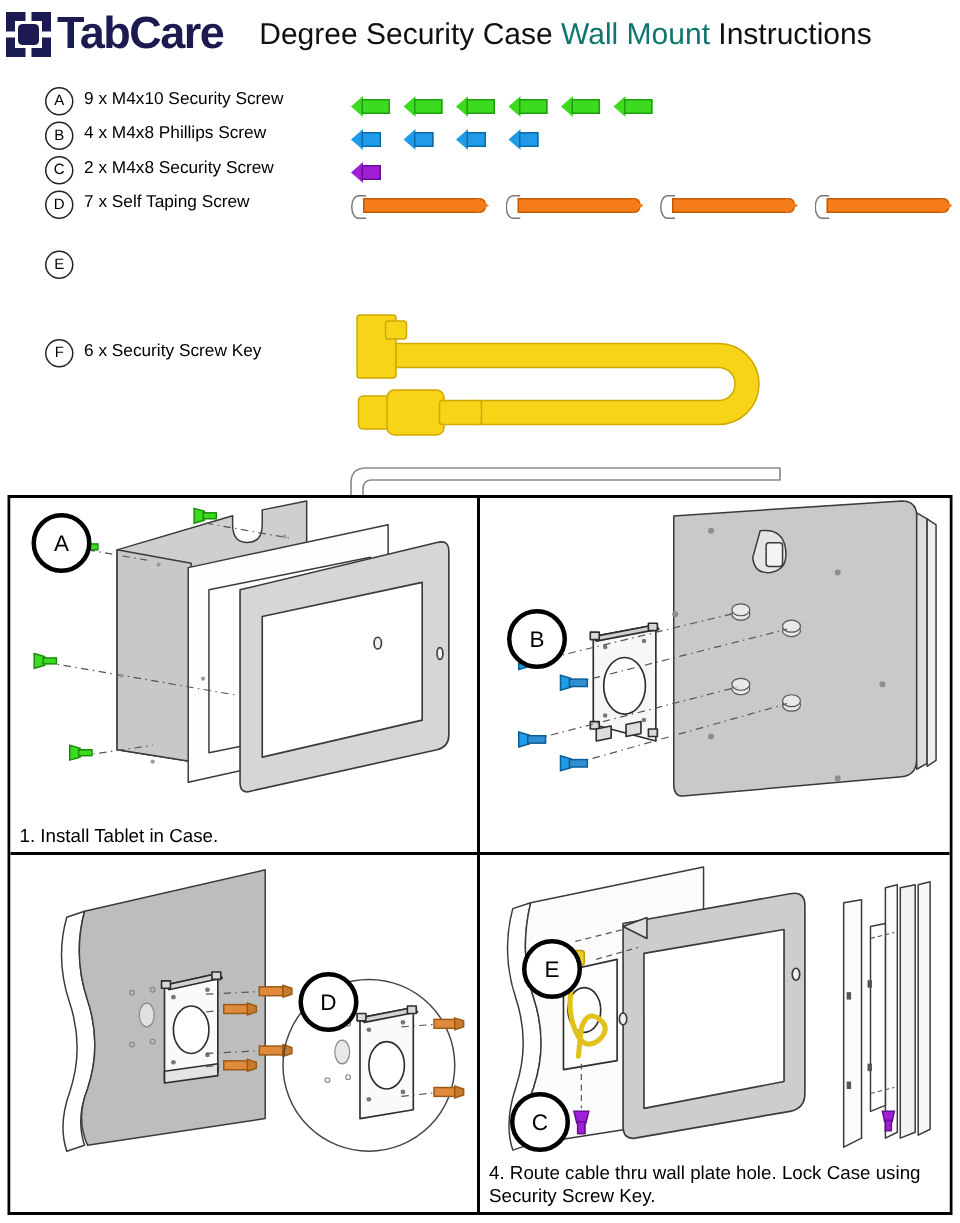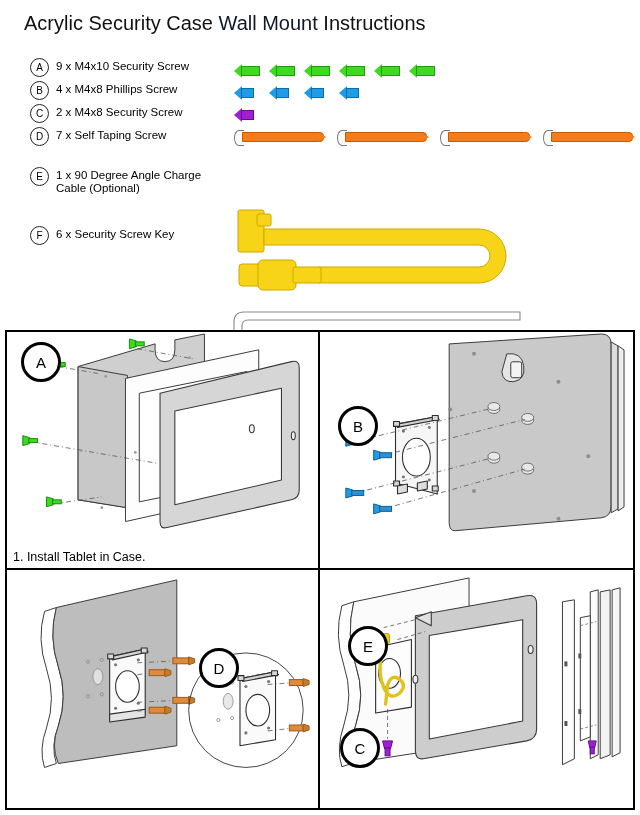--- a/index.html
+++ b/index.html
@@ -32,21 +32,21 @@
     position:absolute;left:8px;top:8px;width:14px;height:14px;
     background:#1b1b52;border-radius:3px;
   }
   .logo-text{
     font-size:30px;font-weight:bold;color:#1b1b52;
     letter-spacing:-1px;line-height:1;
   }
   .header-title{
     margin-left:24px;font-size:20px;color:#111;white-space:nowrap;
   }
-  .title-red{color:#0f172a;}
+  .title-red{color:#0f766e;}
 
   
   .parts{position:absolute;left:0;top:48px;width:640px;height:276px;}
   .parts-rows{position:absolute;left:30px;top:10px;width:210px;}
   .part-row{display:flex;align-items:flex-start;margin-bottom:5px;height:18px;}
   .part-row.tall{height:32px;}
   .bubble{
     width:17px;height:17px;border:1px solid #222;border-radius:50%;
     font-size:10px;display:flex;align-items:center;justify-content:center;
     flex:0 0 auto;margin-right:7px;background:#fff;
@@ -118,22 +118,36 @@
   .step-bubble{
     position:absolute;width:34px;height:34px;border:3px solid #000;
     border-radius:50%;background:#fff;font-size:15px;
     display:flex;align-items:center;justify-content:center;z-index:6;
   }
 </style>
 </head>
 <body>
 
 <div class="header">
+  <div class="logo-block">
+    <div class="logo-mark">
+      <span class="lm-bracket lm-tl"></span>
+        <span class="lm-bracket lm-tl2"></span>
+      <span class="lm-bracket lm-tr"></span>
+        <span class="lm-bracket lm-tr2"></span>
+      <span class="lm-bracket lm-bl"></span>
+        <span class="lm-bracket lm-bl2"></span>
+      <span class="lm-bracket lm-br"></span>
+        <span class="lm-bracket lm-br2"></span>
+      <span class="lm-core"></span>
+    </div>
+    <span class="logo-text">TabCare</span>
+  </div>
   <div class="header-title">
-    <span>Acrylic Security Case </span><span class="title-red">Wall Mount</span><span> Instructions</span>
+    <span>Degree Security Case </span><span class="title-red">Wall Mount</span><span> Instructions</span>
   </div>
 </div>
 
 <div class="parts">
 
   <div class="parts-rows">
     <div class="part-row">
       <div class="bubble">A</div>
       <div class="part-label">9 x M4x10 Security Screw</div>
     </div>
@@ -144,21 +158,20 @@
     <div class="part-row">
       <div class="bubble">C</div>
       <div class="part-label">2 x M4x8 Security Screw</div>
     </div>
     <div class="part-row">
       <div class="bubble">D</div>
       <div class="part-label">7 x Self Taping Screw</div>
     </div>
     <div class="part-row tall" style="margin-top:22px;">
       <div class="bubble">E</div>
-      <div class="part-label" style="width:150px;">1 x 90 Degree Angle Charge Cable (Optional)</div>
     </div>
     <div class="part-row" style="margin-top:27px;">
       <div class="bubble">F</div>
       <div class="part-label">6 x Security Screw Key</div>
     </div>
   </div>
 
   <div class="screw-area">
 
     <div class="screw-row" style="left:0;top:8px;">
@@ -542,14 +555,15 @@
         <rect x="260" y="84" width="3" height="5"></rect>
           <rect x="260" y="140" width="3" height="5"></rect>
         <rect x="246" y="92" width="3" height="5"></rect>
           <rect x="246" y="152" width="3" height="5"></rect>
       </g>
       <g transform="translate(274,172) rotate(90)">
         <polygon points="0,-4 0,4 7,2.5 7,-2.5" fill="#a01ed6" stroke="#63108a"></polygon>
         <rect x="6" y="-2" width="7" height="4" fill="#a01ed6" stroke="#63108a"></rect>
       </g>
     </svg>
+    <div class="caption">4. Route cable thru wall plate hole. Lock Case using Security Screw Key.</div>
   </div>
 </div>
 
 </body></html>

